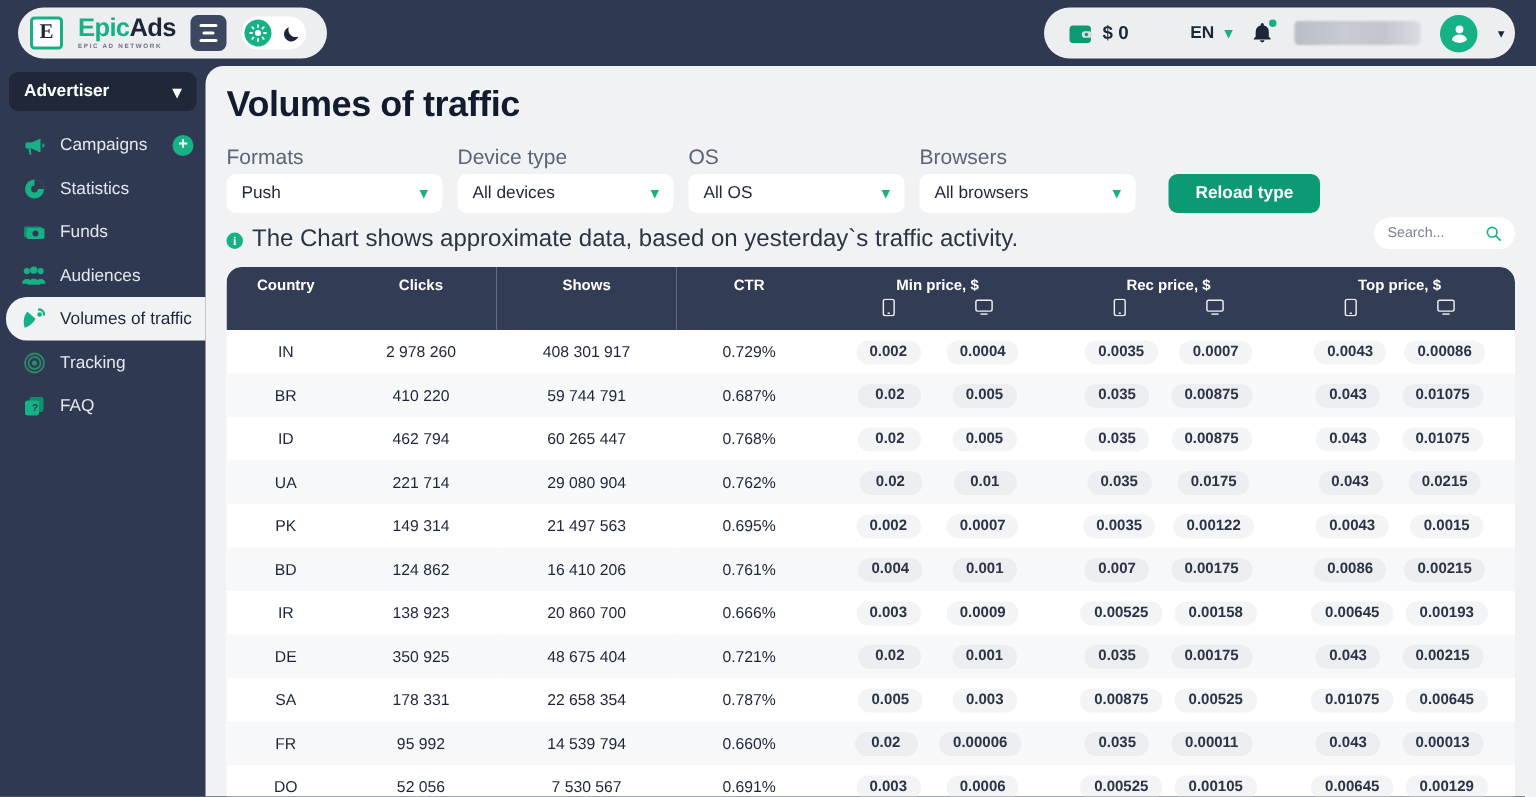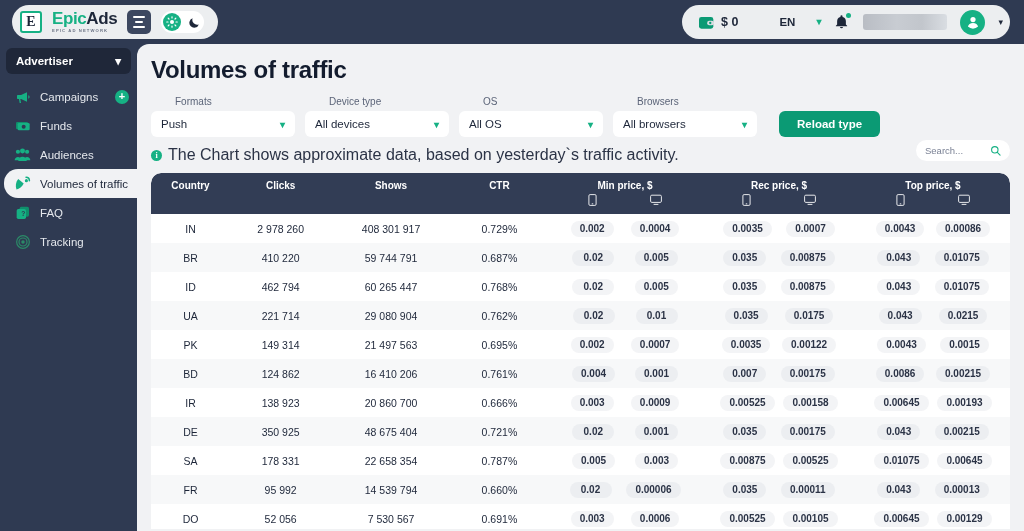--- a/index.html
+++ b/index.html
@@ -68,21 +68,21 @@
 
   .topbar-spacer { flex: 1; }
   .topbar-right {
     background: #eceef0; border-radius: 22px;
     height: 34px; display: flex; align-items: center;
     gap: 13px; padding: 0 7px 0 16px;
     margin-right: 6px;
   }
   .wallet { display: flex; align-items: center; gap: 6px; }
   .balance { font-size: 12.5px; font-weight: 700; color: #1d2639; }
-  .lang { display:flex; align-items:flex-start; gap:21px; font-size:11.5px; font-weight:700; color:#1d2639;padding-left:28px; }
+  .lang { display:flex; align-items:flex-start; gap:7px; font-size:11.5px; font-weight:700; color:#1d2639;padding-left:28px; }
   .bell { position: relative; width: 16px; height: 18px; display:flex; align-items:center; }
   .bell-dot {
     position:absolute; top:0px; right:-1px; width:5px; height:5px;
     border-radius:50%; background:#16b184;
   }
   .name-blur {
     width: 84px; height: 16px; border-radius: 3px;
     background: linear-gradient(90deg,#b9bdc4,#c8ccd2 40%,#c2c6cc 70%,#d9dde2);
     filter: blur(0.6px);
   }
@@ -142,21 +142,21 @@
     background: #f1f2f4;
     border-top-left-radius: 12px;
     padding: 12px 14px 0 14px;
     overflow: hidden;
     position: relative;
   }
   .page-title { font-size: 24px; font-weight: 800; color: #131c2e; letter-spacing: -0.3px; }
 
   .filters { display: flex; align-items: flex-end; gap: 10px; margin-top: 12px; }
   .filter-group { display: flex; flex-direction: column; }
-  .filter-label { font-size: 10px; color: #5b6478; margin-bottom: 4px; margin-left: 24px; }
+  .filter-label { font-size: 14px; color: #5b6478; margin-bottom: 4px; }
   .select-box {
     width: 144px; height: 26px; background: #fff; border-radius: 6px;
     display: flex; align-items: center; justify-content: space-between;
     padding: 0 10px; font-size: 11.5px; color: #1d2639;
   }
   .chev-green { color: #16b184; font-size: 10px; font-weight: 700; }
   .reload-btn {
     height: 26px; background: #0b9a74; color: #fff;
     border-radius: 6px; font-size: 11.5px; font-weight: 700;
     display: flex; align-items: center; justify-content: center;
@@ -310,20 +310,30 @@
         <span class="nav-ico">
           <svg width="16" height="16" viewBox="0 0 24 24" fill="#16b184">
             <path d="M3 10v4a1 1 0 0 0 1 1h2l1 6h2l-1-6h1l9 4V5L9 9H4a1 1 0 0 0-1 1z"></path>
             <path d="M20 9.5v5a2.6 2.6 0 0 0 0-5z"></path>
           </svg>
         </span>
         <span class="nav-label">Campaigns</span>
         <span class="plus-badge">+</span>
       </div>
 
+      <div class="nav-item">
+        <span class="nav-ico">
+          <svg width="16" height="16" viewBox="0 0 24 24">
+            <circle cx="12" cy="12" r="9.5" fill="#16b184"></circle>
+            <path d="M12 12V2.5A9.5 9.5 0 0 1 21.5 12z" fill="#2f3a52"></path>
+            <circle cx="12" cy="12" r="3.4" fill="#2f3a52"></circle>
+          </svg>
+        </span>
+        <span class="nav-label">Statistics</span>
+      </div>
 
       <div class="nav-item">
         <span class="nav-ico">
           <svg width="16" height="16" viewBox="0 0 24 24">
             <rect x="1.5" y="6" width="18" height="11" rx="2" fill="#0f8f6b"></rect>
             <rect x="4" y="7.5" width="18" height="11" rx="2" fill="#16b184"></rect>
             <circle cx="13" cy="13" r="3" fill="#2f3a52"></circle>
           </svg>
         </span>
         <span class="nav-label">Funds</span>
@@ -349,38 +359,38 @@
             <path d="M3.5 20.5c4-1 8-4 10.2-8.4L6 5.5C2.5 9 1.7 15.6 3.5 20.5z"></path>
             <circle cx="17.5" cy="8" r="2.2"></circle>
             <path d="M17 2.2a1.1 1.1 0 0 0 0 2.2A3.6 3.6 0 0 1 20.6 8a1.1 1.1 0 0 0 2.2 0A5.8 5.8 0 0 0 17 2.2z"></path>
           </svg>
         </span>
         <span class="nav-label">Volumes of traffic</span>
       </div>
 
       <div class="nav-item">
         <span class="nav-ico">
+          <svg width="16" height="16" viewBox="0 0 24 24" fill="none" stroke="#1d7d60" stroke-width="1.8">
+            <circle cx="12" cy="12" r="9.5" stroke="#2b8a68"></circle>
+            <circle cx="12" cy="12" r="6" stroke="#2b8a68"></circle>
+            <circle cx="12" cy="12" r="2.6" fill="#2b8a68" stroke="none"></circle>
+          </svg>
+        </span>
+        <span class="nav-label">Tracking</span>
+      </div>
+
+      <div class="nav-item">
+        <span class="nav-ico">
           <svg width="16" height="16" viewBox="0 0 24 24">
             <rect x="7" y="2.5" width="14" height="15" rx="2.5" fill="#0f8f6b"></rect>
             <rect x="2.5" y="6" width="14" height="15" rx="2.5" fill="#16b184"></rect>
             <text x="9.5" y="17" font-size="10" fill="#2f3a52" font-family="Liberation Sans, sans-serif" font-weight="700">?</text>
           </svg>
         </span>
         <span class="nav-label">FAQ</span>
-      </div>
-
-      <div class="nav-item">
-        <span class="nav-ico">
-          <svg width="16" height="16" viewBox="0 0 24 24" fill="none" stroke="#1d7d60" stroke-width="1.8">
-            <circle cx="12" cy="12" r="9.5" stroke="#2b8a68"></circle>
-            <circle cx="12" cy="12" r="6" stroke="#2b8a68"></circle>
-            <circle cx="12" cy="12" r="2.6" fill="#2b8a68" stroke="none"></circle>
-          </svg>
-        </span>
-        <span class="nav-label">Tracking</span>
       </div>
     </div>
 
     <div class="main">
       <div class="page-title">Volumes of traffic</div>
 
       <div class="filters">
         <div class="filter-group">
           <div class="filter-label">Formats</div>
           <div class="select-box">

